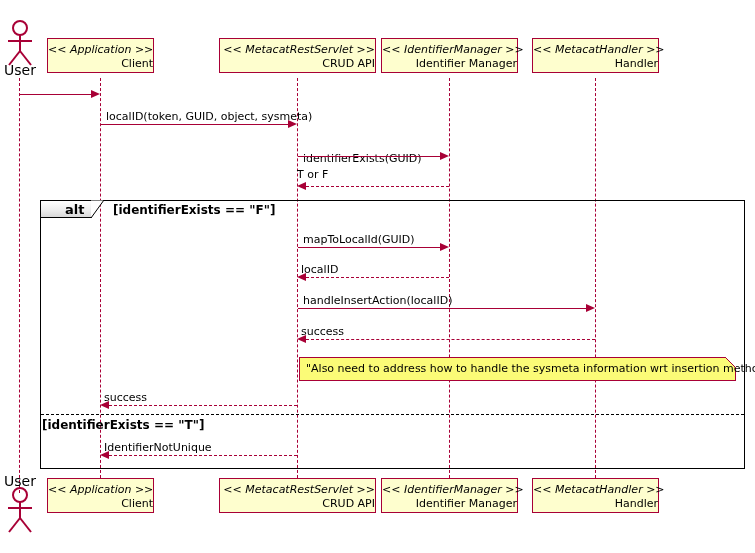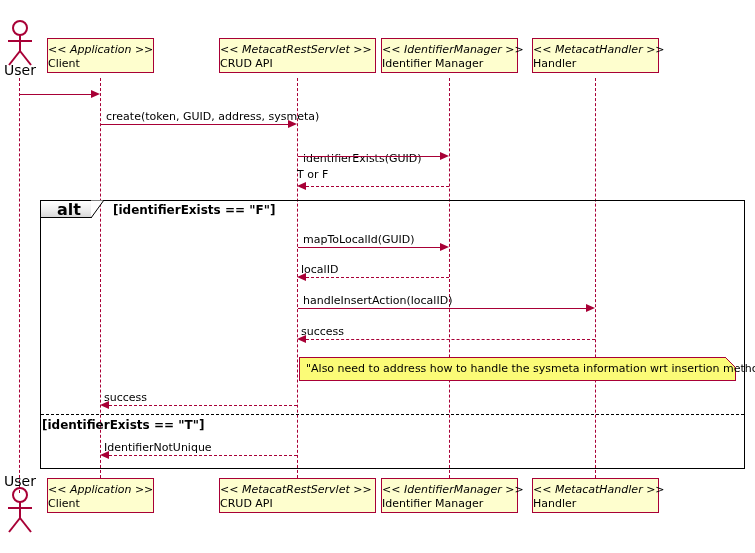--- a/index.html
+++ b/index.html
@@ -20,21 +20,21 @@
   .lifeline {
     position: absolute;
     width: 0;
     border-left: 1px dashed #A80036;
   }
   .pbox {
     position: absolute;
     background: #FEFECE;
     border: 1px solid #A80036;
     box-sizing: border-box;
-    text-align: left;
+    text-align: right;
     line-height: 1.25;
     padding-top: 4px;
     color: #000000;
   }
   .pbox .stereo {
     font-style: italic;
     font-size: 11px;
     display: block;
     white-space: nowrap;
   }
@@ -90,25 +90,25 @@
     border: 1px solid #000000;
     box-sizing: border-box;
     background: transparent;
   }
   .frame-tab {
     position: absolute;
     height: 18px;
     background: linear-gradient(to bottom, #FFFFFF 0%, #EEEEEE 55%, #D8D8D8 100%);
     border-right: none;
     box-sizing: border-box;
-    font-size: 16px;
+    font-size: 13px;
     font-weight: bold;
     color: #000000;
     line-height: 18px;
-    padding-left: 16px;
+    padding-left: 24px;
   }
   .frame-label {
     position: absolute;
     font-size: 12px;
     font-weight: bold;
     color: #000000;
     white-space: nowrap;
   }
   .frame-sep {
     position: absolute;
@@ -161,21 +161,21 @@
     <span class="pname">Identifier Manager</span>
   </div>
   <div class="pbox" style="left:532px; top:38px; width:127px; height:35px;">
     <span class="stereo">&lt;&lt; MetacatHandler &gt;&gt;</span>
     <span class="pname">Handler</span>
   </div>
 
   <div class="msgline" style="left:20px; top:94px; width:72px;"></div>
   <div class="arrowhead right" style="left:91px; top:90px;"></div>
 
-  <div class="msglabel" style="left:106px; top:110px;">create(token, GUID, address, sysmeta)</div>
+  <div class="msglabel" style="left:106px; top:110px;">localID(token, GUID, object, sysmeta)</div>
   <div class="msgline" style="left:101px; top:124px; width:188px;"></div>
   <div class="arrowhead right" style="left:288px; top:120px;"></div>
 
   <div class="msglabel" style="left:303px; top:152px;">identifierExists(GUID)</div>
   <div class="msgline" style="left:298px; top:156px; width:143px;"></div>
   <div class="arrowhead right" style="left:440px; top:152px;"></div>
 
   <div class="msglabel" style="left:297px; top:168px;">T or F</div>
   <div class="msgline dashed" style="left:306px; top:186px; width:143px;"></div>
   <div class="arrowhead left" style="left:297px; top:182px;"></div>

